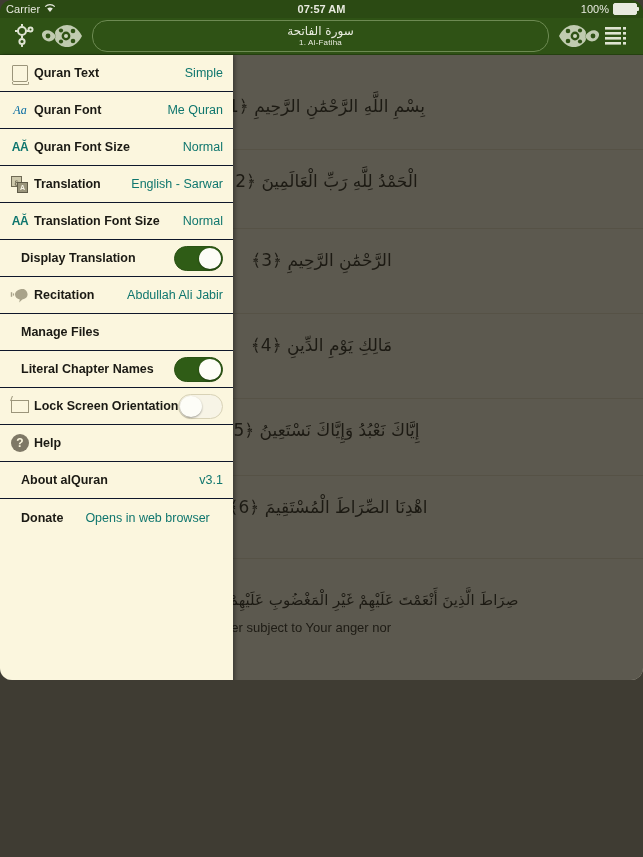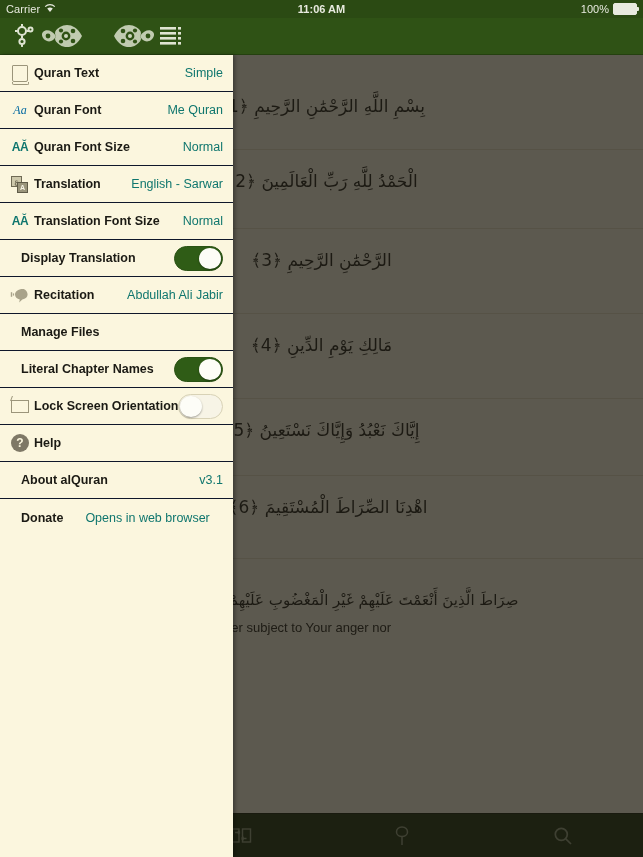--- a/index.html
+++ b/index.html
@@ -9,22 +9,23 @@
   body {
     width: 643px;
     height: 857px;
     overflow: hidden;
     font-family: "Liberation Sans", sans-serif;
     background: #3f3c33;
   }
   #app {
     position: relative;
     width: 643px;
-    height: 857px;
+    height: 680px;
     overflow: hidden;
+    border-radius: 12px;
   }
 
   
   .status-bar {
     position: absolute;
     top: 0; left: 0;
     width: 643px;
     height: 18px;
     background: #2b4a13;
     color: #e8eadf;
@@ -348,21 +349,21 @@
   <div class="status-bar">
     <div class="status-left">
       <span class="status-carrier">Carrier</span>
       <span class="wifi-icon">
         <svg width="12" height="10" viewBox="0 0 12 10" aria-hidden="true">
           <path d="M6 9 L3.2 5.6 A4.4 4.4 0 0 1 8.8 5.6 Z" fill="#e8eadf"></path>
           <path d="M1.2 3.6 A7 7 0 0 1 10.8 3.6" stroke="#e8eadf" stroke-width="1.2" fill="none"></path>
         </svg>
       </span>
     </div>
-    <div class="status-center">11:06 AM</div>
+    <div class="status-center">07:57 AM</div>
     <div class="status-right">
       <span>100%</span>
       <span class="battery"></span>
     </div>
   </div>
 
   <div class="nav-bar">
     <div class="nav-gear">
       <svg width="22" height="24" viewBox="0 0 22 24" aria-hidden="true">
         <g fill="none" stroke="#dfe4d2" stroke-width="2">
@@ -389,20 +390,24 @@
           <circle cx="24" cy="15" r="4.4"></circle>
           <circle cx="19" cy="9.5" r="2.1"></circle>
             <circle cx="19" cy="20.5" r="2.1"></circle>
           <circle cx="31" cy="10" r="2.3"></circle>
             <circle cx="31" cy="20" r="2.3"></circle>
           <circle cx="6" cy="15" r="2.4"></circle>
         </g>
         <circle cx="24" cy="15" r="2" fill="#cdd6be"></circle>
       </svg>
     </span>
+    <div class="title-pill">
+      <div class="title-ar">سورة الفاتحة</div>
+      <div class="title-en">1. Al-Fatiha</div>
+    </div>
     <span class="orn">
       <svg width="56" height="30" viewBox="0 0 56 30" aria-hidden="true">
         <g transform="translate(56,0) scale(-1,1)">
           <g fill="#cdd6be" opacity=".92">
             <path d="M40 15 C34 3 24 2 18 6 C13 9 12 12 14 15 C12 18 13 21 18 24 C24 28 34 27 40 15 Z"></path>
             <path d="M14 15 C10 9 4 8 1 11 C-1 13 0 17 3 19 C7 22 12 20 14 15 Z"></path>
           </g>
           <g fill="#2f5215">
             <circle cx="24" cy="15" r="4.4"></circle>
             <circle cx="19" cy="9.5" r="2.1"></circle>

